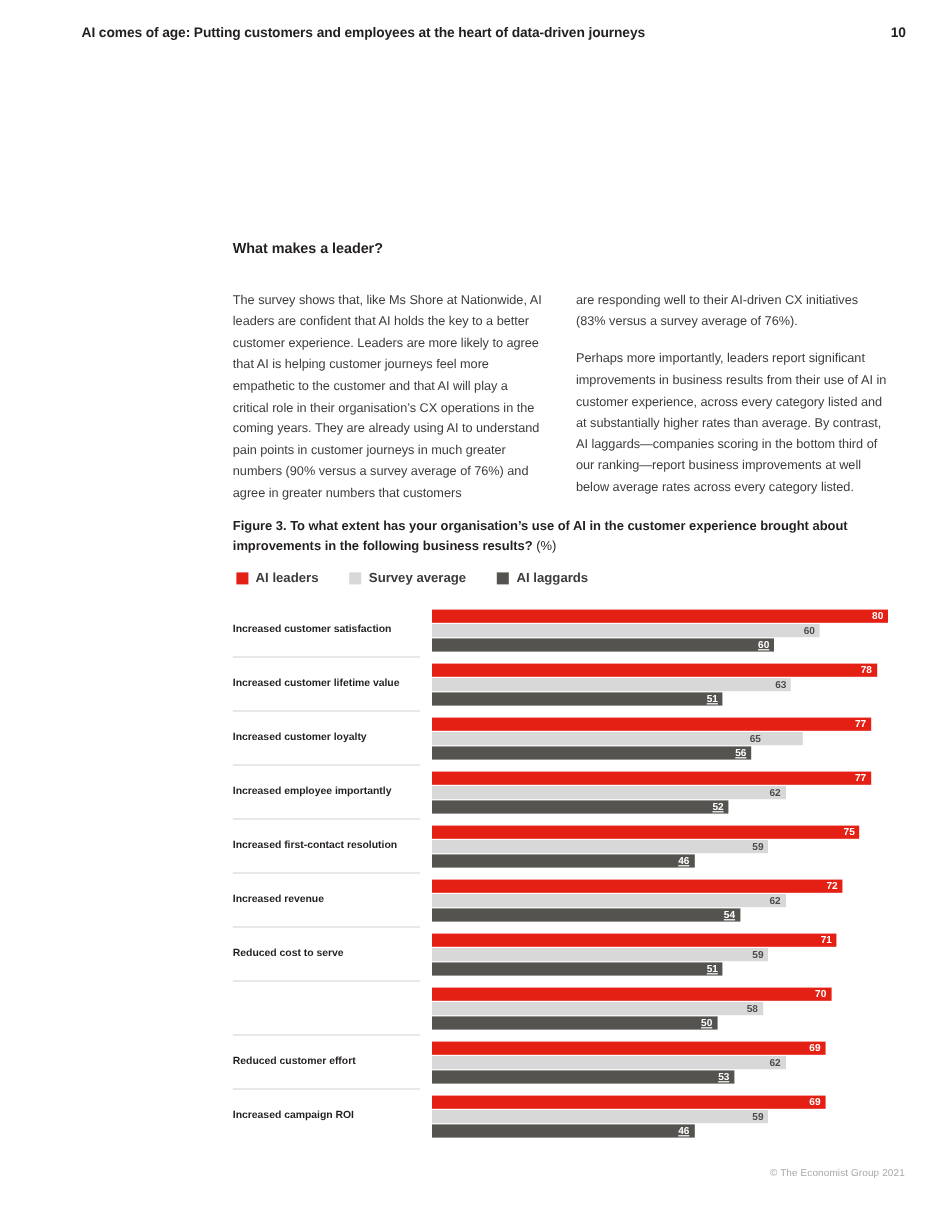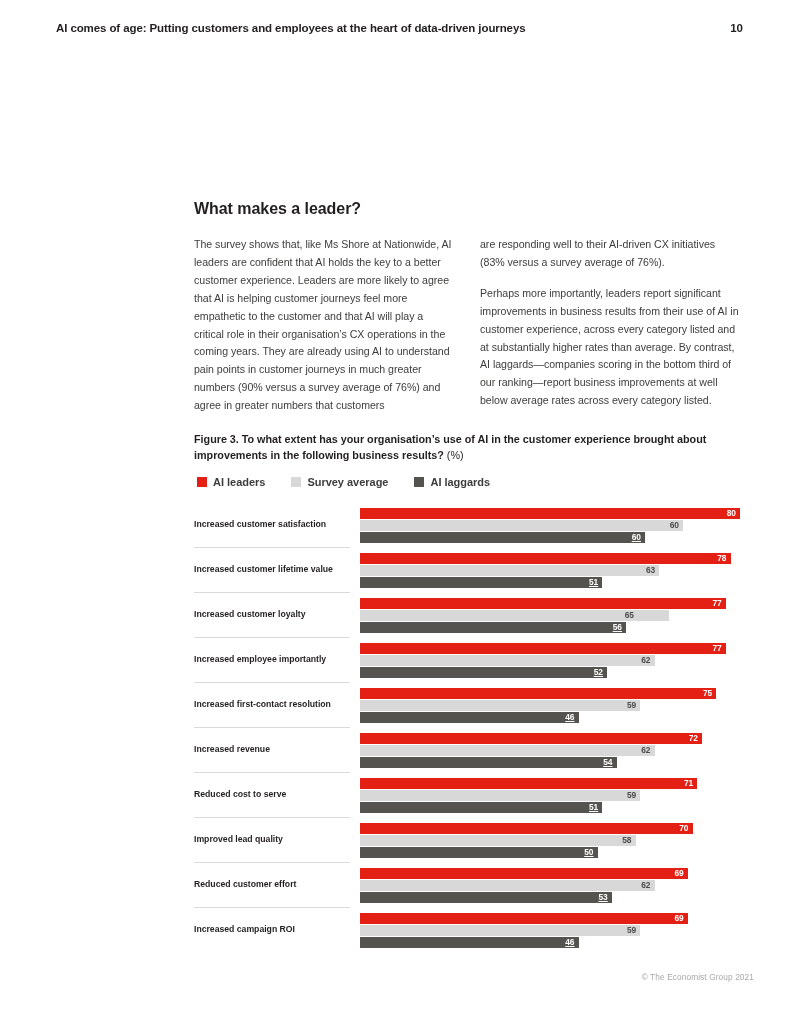--- a/index.html
+++ b/index.html
@@ -12,21 +12,21 @@
     height: 1024px;
     position: relative;
     font-family: "Liberation Sans", sans-serif;
     color: #231f20;
     overflow: hidden;
   }
 
   
   .page-header {
     position: absolute;
-    left: 56px;
+    left: 68px;
     top: 22px;
     width: 687px;
     display: flex;
     align-items: flex-end;
     justify-content: space-between;
   }
   .page-header .title {
     font-size: 11.5px;
     font-weight: bold;
     letter-spacing: -0.1px;
@@ -39,24 +39,24 @@
   }
 
   
   .content {
     position: absolute;
     left: 194px;
     top: 200px;
     width: 546px;
   }
   .section-heading {
-    font-size: 16px;
-    font-weight: bold;
-    color: #231f20;
-    margin: 0 0 18px 0;
+    font-size: 12px;
+    font-weight: bold;
+    color: #231f20;
+    margin: 0 0 28px 0;
     letter-spacing: -0.05px;
   }
   .columns {
     display: flex;
     gap: 27px;
   }
   .col {
     width: 259px;
   }
   .col p {
@@ -357,21 +357,20 @@
             <div class="bar-value average" style="left: 0px; width: 280.25px;">59</div>
           </div>
           <div class="bar-track">
             <div class="bar laggards" style="width: 242.25px; background: rgb(84, 83, 79);"></div>
             <div class="bar-value laggards" style="left: 0px; width: 242.25px;">51</div>
           </div>
         </div>
       </div>
       <div class="chart-row">
         <div class="row-rule"></div>
-        <div class="row-label">Improved lead quality</div>
         <div class="bars">
           <div class="bar-track">
             <div class="bar leaders" style="width: 332.5px; background: rgb(228, 31, 19);"></div>
             <div class="bar-value leaders" style="left: 0px; width: 332.5px;">70</div>
           </div>
           <div class="bar-track">
             <div class="bar average" style="width: 275.5px; background: rgb(216, 216, 216);"></div>
             <div class="bar-value average" style="left: 0px; width: 275.5px;">58</div>
           </div>
           <div class="bar-track">

